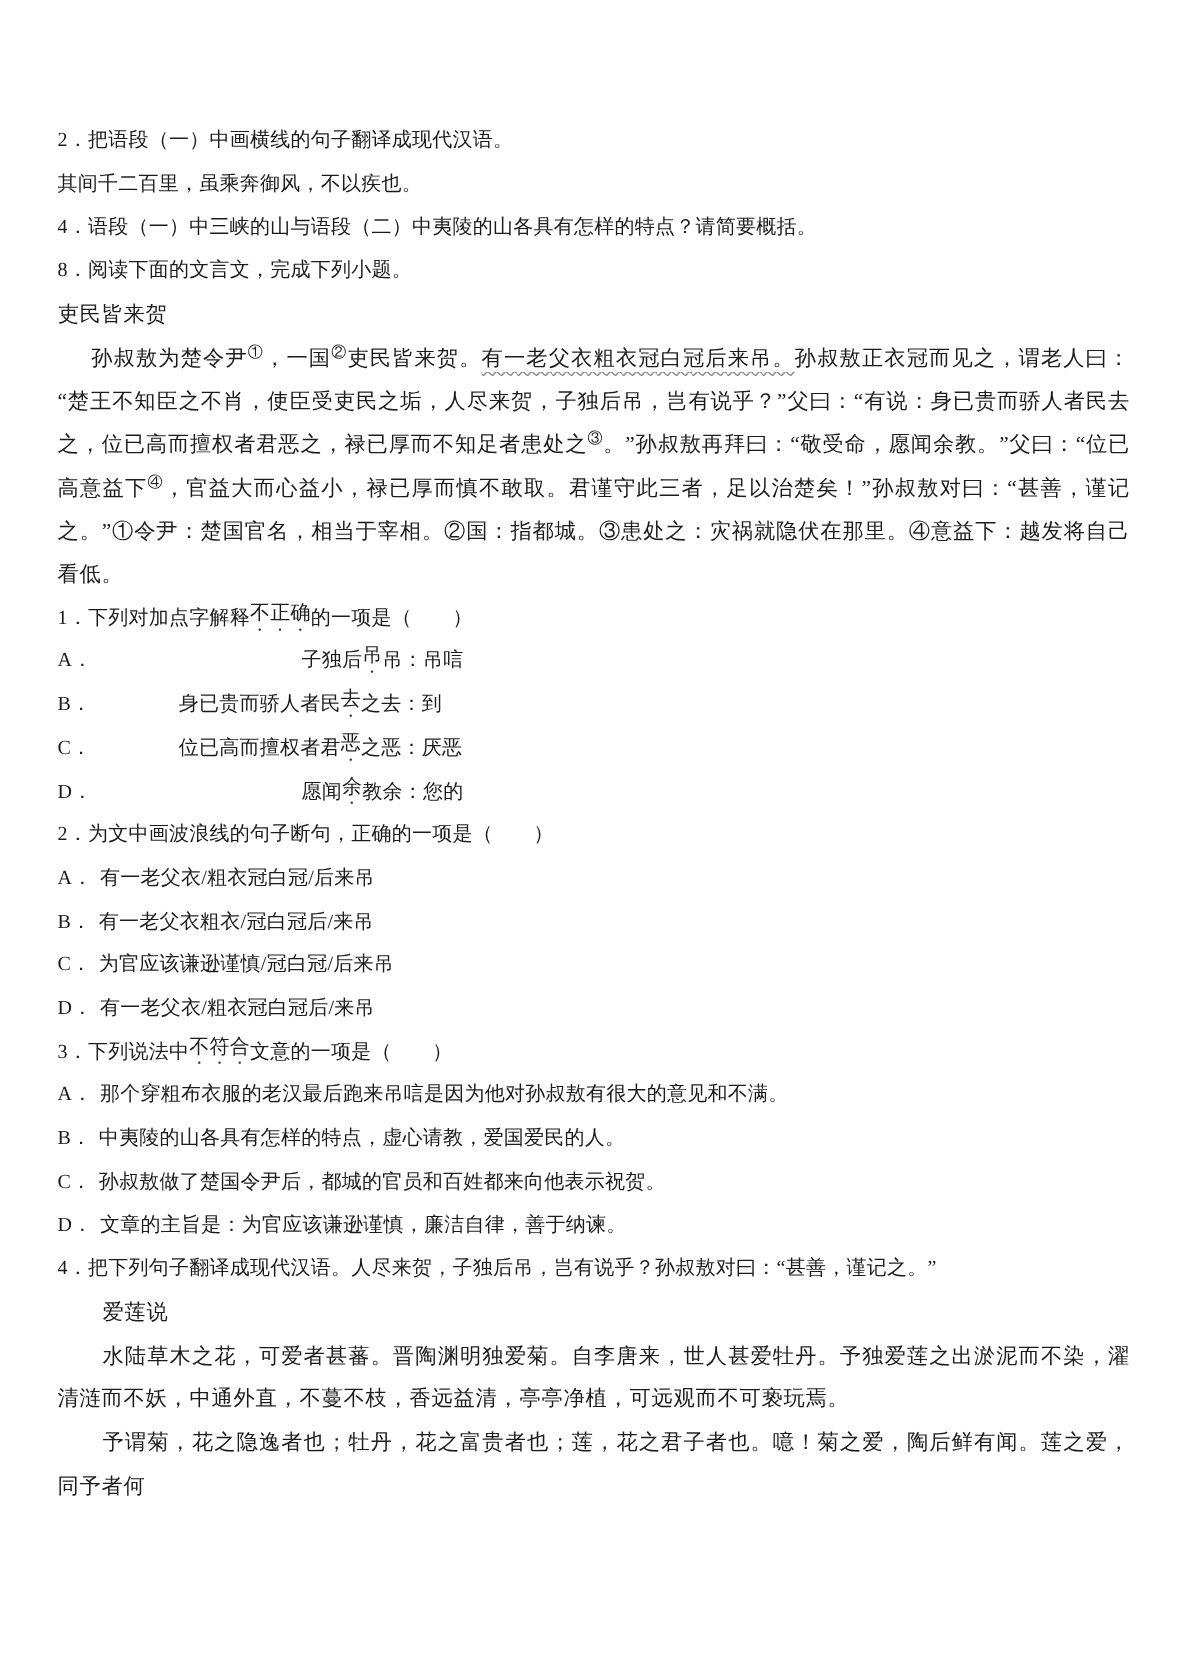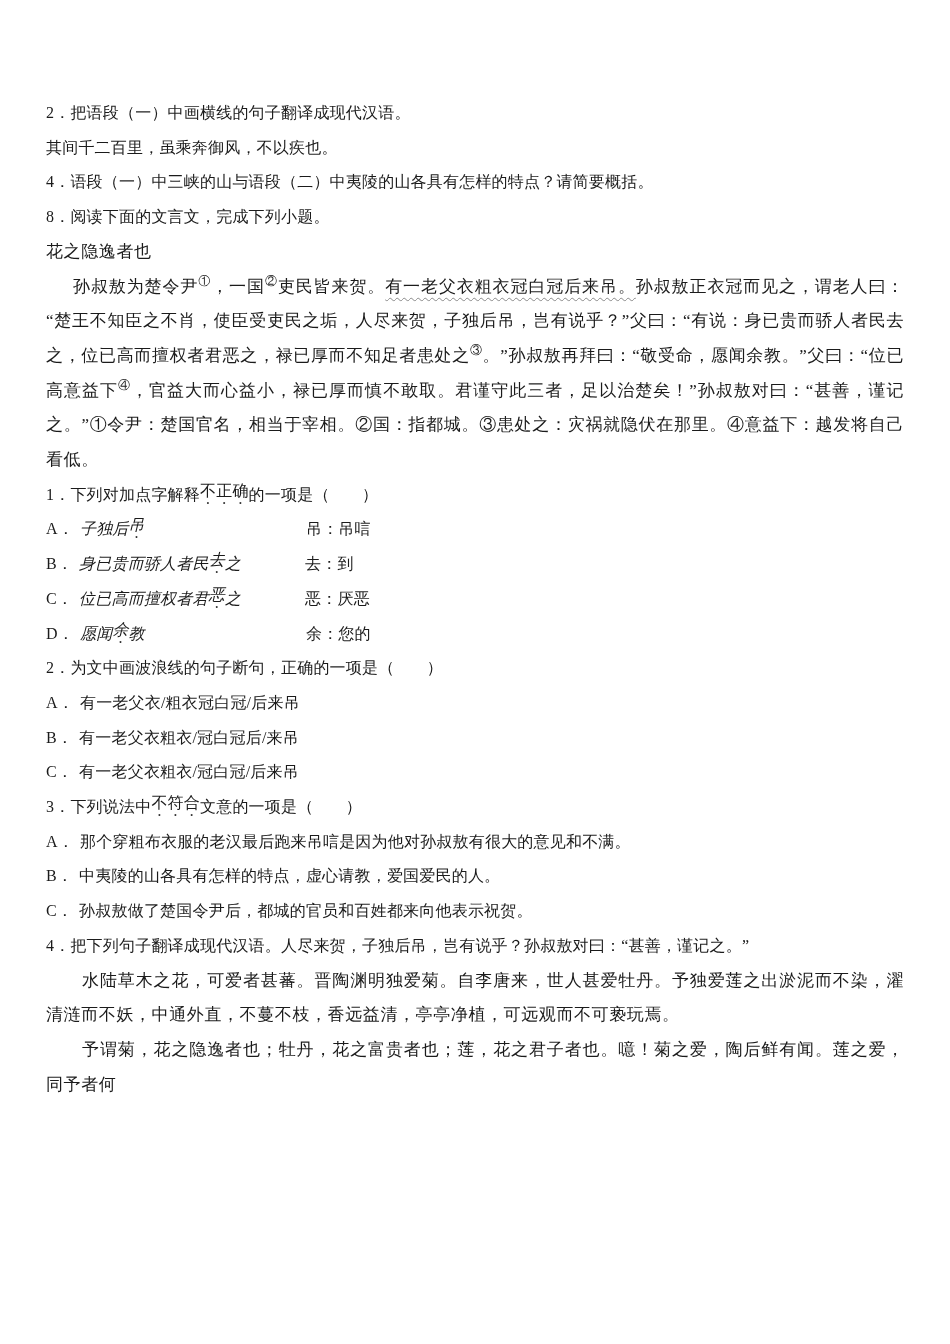--- a/index.html
+++ b/index.html
@@ -46,59 +46,61 @@
     top: -4px;
     -webkit-text-emphasis: filled dot #333;
     text-emphasis: filled dot #333;
     -webkit-text-emphasis-position: under right;
     text-emphasis-position: under right;
   }
   .optlabel { margin-right: 6px; }
   .q1-phrase {
     display: inline-block;
     min-width: 226px;
-    text-align: left;
-    font-style: italic;
+    text-align: right;
   }
 </style>
 </head>
 <body>
 
 <div class="page">
 
   <p class="line">2．把语段（一）中画横线的句子翻译成现代汉语。</p>
   <p class="line">其间千二百里，虽乘奔御风，不以疾也。</p>
   <p class="line">4．语段（一）中三峡的山与语段（二）中夷陵的山各具有怎样的特点？请简要概括。</p>
   <p class="line">8．阅读下面的文言文，完成下列小题。</p>
 
-  <p class="line kai">花之隐逸者也</p>
+  <p class="line kai">吏民皆来贺</p>
 
   <p class="line kai ind"><span>孙叔敖为楚令尹</span><sup class="circ">①</sup><span>，一国</span><sup class="circ">②</sup><span>吏民皆来贺。</span><span class="wavy">有一老父衣粗衣冠白冠后来吊。</span><span>孙叔敖正衣冠而见之，谓老人曰：“楚王不知臣之不肖，使臣受吏民之垢，人尽来贺，子独后吊，岂有说乎？”父曰：“有说：身已贵而骄人者民去之，位已高而擅权者君恶之，禄已厚而不知足者患处之</span><sup class="circ">③</sup><span>。”孙叔敖再拜曰：“敬受命，愿闻余教。”父曰：“位已高意益下</span><sup class="circ">④</sup><span>，官益大而心益小，禄已厚而慎不敢取。君谨守此三者，足以治楚矣！”孙叔敖对曰：“甚善，谨记之。”①令尹：楚国官名，相当于宰相。②国：指都城。③患处之：灾祸就隐伏在那里。④意益下：越发将自己看低。</span></p>
 
   <p class="line"><span>1．下列对加点字解释</span><span class="emph">不正确</span><span>的一项是（　　）</span></p>
 
   <p class="line"><span class="optlabel">A．</span><span class="q1-phrase"><span>子独后</span><span class="emph">吊</span><span></span></span><span>吊：吊唁</span></p>
 
   <p class="line"><span class="optlabel">B．</span><span class="q1-phrase"><span>身已贵而骄人者民</span><span class="emph">去</span><span>之</span></span><span>去：到</span></p>
 
   <p class="line"><span class="optlabel">C．</span><span class="q1-phrase"><span>位已高而擅权者君</span><span class="emph">恶</span><span>之</span></span><span>恶：厌恶</span></p>
 
   <p class="line"><span class="optlabel">D．</span><span class="q1-phrase"><span>愿闻</span><span class="emph">余</span><span>教</span></span><span>余：您的</span></p>
 
   <p class="line">2．为文中画波浪线的句子断句，正确的一项是（　　）</p>
 
   <p class="line"><span class="optlabel">A．</span><span>有一老父衣/粗衣冠白冠/后来吊</span></p>
   <p class="line"><span class="optlabel">B．</span><span>有一老父衣粗衣/冠白冠后/来吊</span></p>
-  <p class="line"><span class="optlabel">C．</span><span>有一老父衣粗衣/冠白冠/后来吊</span></p>
+  <p class="line"><span class="optlabel">C．</span><span>为官应该谦逊谨慎/冠白冠/后来吊</span></p>
+  <p class="line"><span class="optlabel">D．</span><span>有一老父衣/粗衣冠白冠后/来吊</span></p>
 
   <p class="line"><span>3．下列说法中</span><span class="emph">不符合</span><span>文意的一项是（　　）</span></p>
 
   <p class="line"><span class="optlabel">A．</span><span>那个穿粗布衣服的老汉最后跑来吊唁是因为他对孙叔敖有很大的意见和不满。</span></p>
   <p class="line"><span class="optlabel">B．</span><span>中夷陵的山各具有怎样的特点，虚心请教，爱国爱民的人。</span></p>
   <p class="line"><span class="optlabel">C．</span><span>孙叔敖做了楚国令尹后，都城的官员和百姓都来向他表示祝贺。</span></p>
+  <p class="line"><span class="optlabel">D．</span><span>文章的主旨是：为官应该谦逊谨慎，廉洁自律，善于纳谏。</span></p>
 
   <p class="line">4．把下列句子翻译成现代汉语。人尽来贺，子独后吊，岂有说乎？孙叔敖对曰：“甚善，谨记之。”</p>
 
 
+  <p class="line kai ind2">爱莲说</p>
   <p class="line kai ind2">水陆草木之花，可爱者甚蕃。晋陶渊明独爱菊。自李唐来，世人甚爱牡丹。予独爱莲之出淤泥而不染，濯清涟而不妖，中通外直，不蔓不枝，香远益清，亭亭净植，可远观而不可亵玩焉。</p>
   <p class="line kai ind2">予谓菊，花之隐逸者也；牡丹，花之富贵者也；莲，花之君子者也。噫！菊之爱，陶后鲜有闻。莲之爱，同予者何</p>
 
 </div>
 
 </body></html>

